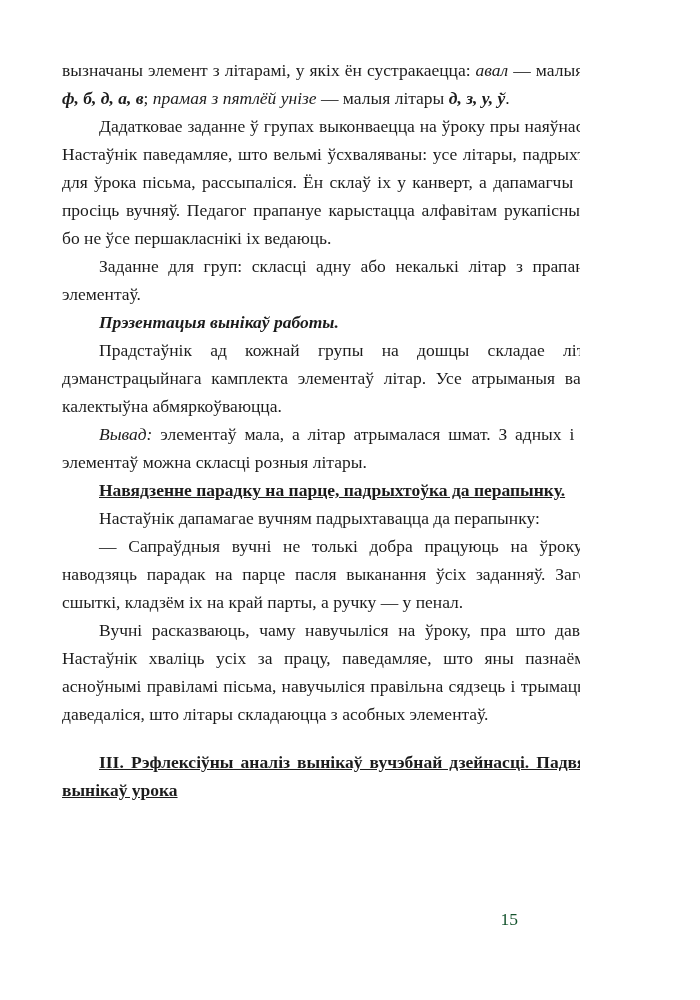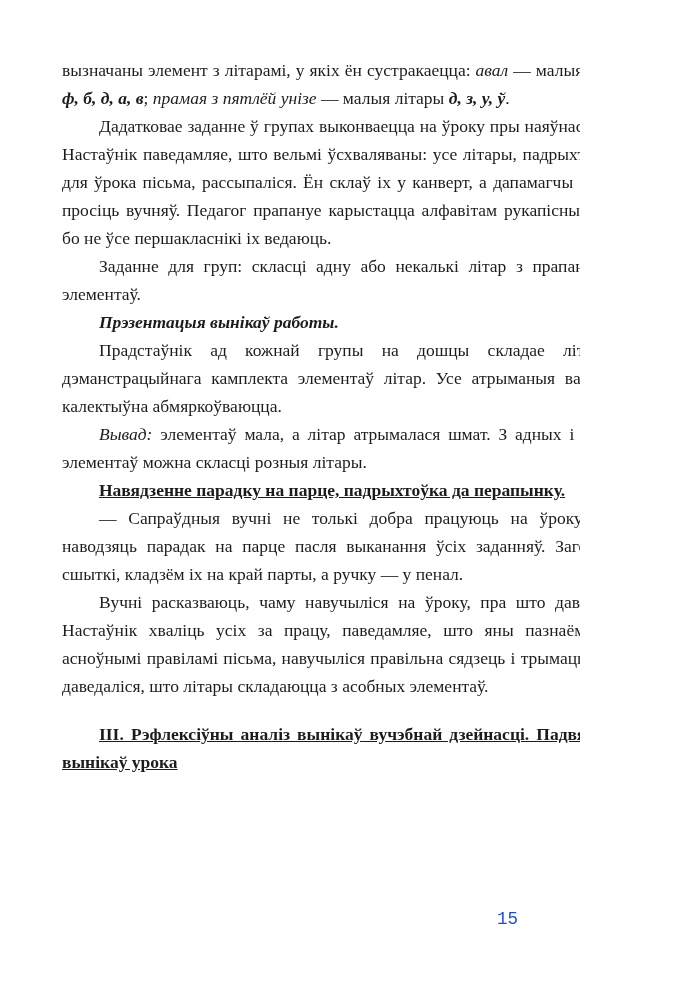--- a/index.html
+++ b/index.html
@@ -38,34 +38,34 @@
   }
   .italic { font-style: italic; }
   .bold { font-weight: bold; text-decoration: underline; }
   .bolditalic { font-weight: bold; font-style: italic; }
   .page-number {
     position: absolute;
     top: 905px;
     right: 62px;
     font-size: 17.5px;
     line-height: 28px;
-    color: #1d4ed8;
-    font-family: Liberation Mono, monospace;
+    color: #14532d;
   }
 </style>
 </head>
 <body>
 
 <div class="page">
   <div class="text-block">
       <p class="para noindent"><span>вызначаны элемент з літарамі, у якіх ён сустракаецца: </span><span class="italic">авал</span><span> — малыя літары </span><span class="bolditalic">ф, б, д, а, в</span><span>; </span><span class="italic">прамая з пятлёй унізе</span><span> — малыя літары </span><span class="bolditalic">д, з, у, ў</span><span>.</span></p>
       <p class="para indent"><span>Дадатковае заданне ў групах выконваецца на ўроку пры наяўнасці часу. Настаўнік паведамляе, што вельмі ўсхваляваны: усе літары, падрыхтаваныя для ўрока пісьма, рассыпаліся. Ён склаў іх у канверт, а дапамагчы сабраць просіць вучняў. Педагог прапануе карыстацца алфавітам рукапісных літар, бо не ўсе першакласнікі іх ведаюць.</span></p>
       <p class="para indent"><span>Заданне для груп: скласці адну або некалькі літар з прапанаваных элементаў.</span></p>
       <p class="para indent"><span class="bolditalic">Прэзентацыя вынікаў работы.</span></p>
       <p class="para indent"><span>Прадстаўнік ад кожнай групы на дошцы складае літары з дэманстрацыйнага камплекта элементаў літар. Усе атрыманыя варыянты калектыўна абмяркоўваюцца.</span></p>
       <p class="para indent"><span class="italic">Вывад:</span><span> элементаў мала, а літар атрымалася шмат. З адных і тых жа элементаў можна скласці розныя літары.</span></p>
       <p class="para indent"><span class="bold">Навядзенне парадку на парце, падрыхтоўка да перапынку.</span></p>
+      <p class="para indent"><span>Настаўнік дапамагае вучням падрыхтавацца да перапынку:</span></p>
       <p class="para indent"><span>— Сапраўдныя вучні не толькі добра працуюць на ўроку, але і наводзяць парадак на парце пасля выканання ўсіх заданняў. Загортваем сшыткі, кладзём іх на край парты, а ручку — у пенал.</span></p>
       <p class="para indent"><span>Вучні расказваюць, чаму навучыліся на ўроку, пра што даведаліся. Настаўнік хваліць усіх за працу, паведамляе, што яны пазнаёміліся з асноўнымі правіламі пісьма, навучыліся правільна сядзець і трымаць ручку; даведаліся, што літары складаюцца з асобных элементаў.</span></p>
       <p class="para indent heading"><span class="bold">III. Рэфлексіўны аналіз вынікаў вучэбнай дзейнасці. Падвядзенне вынікаў урока</span></p>
     </div>
   <div class="page-number">15</div>
 </div>
 
 </body></html>

